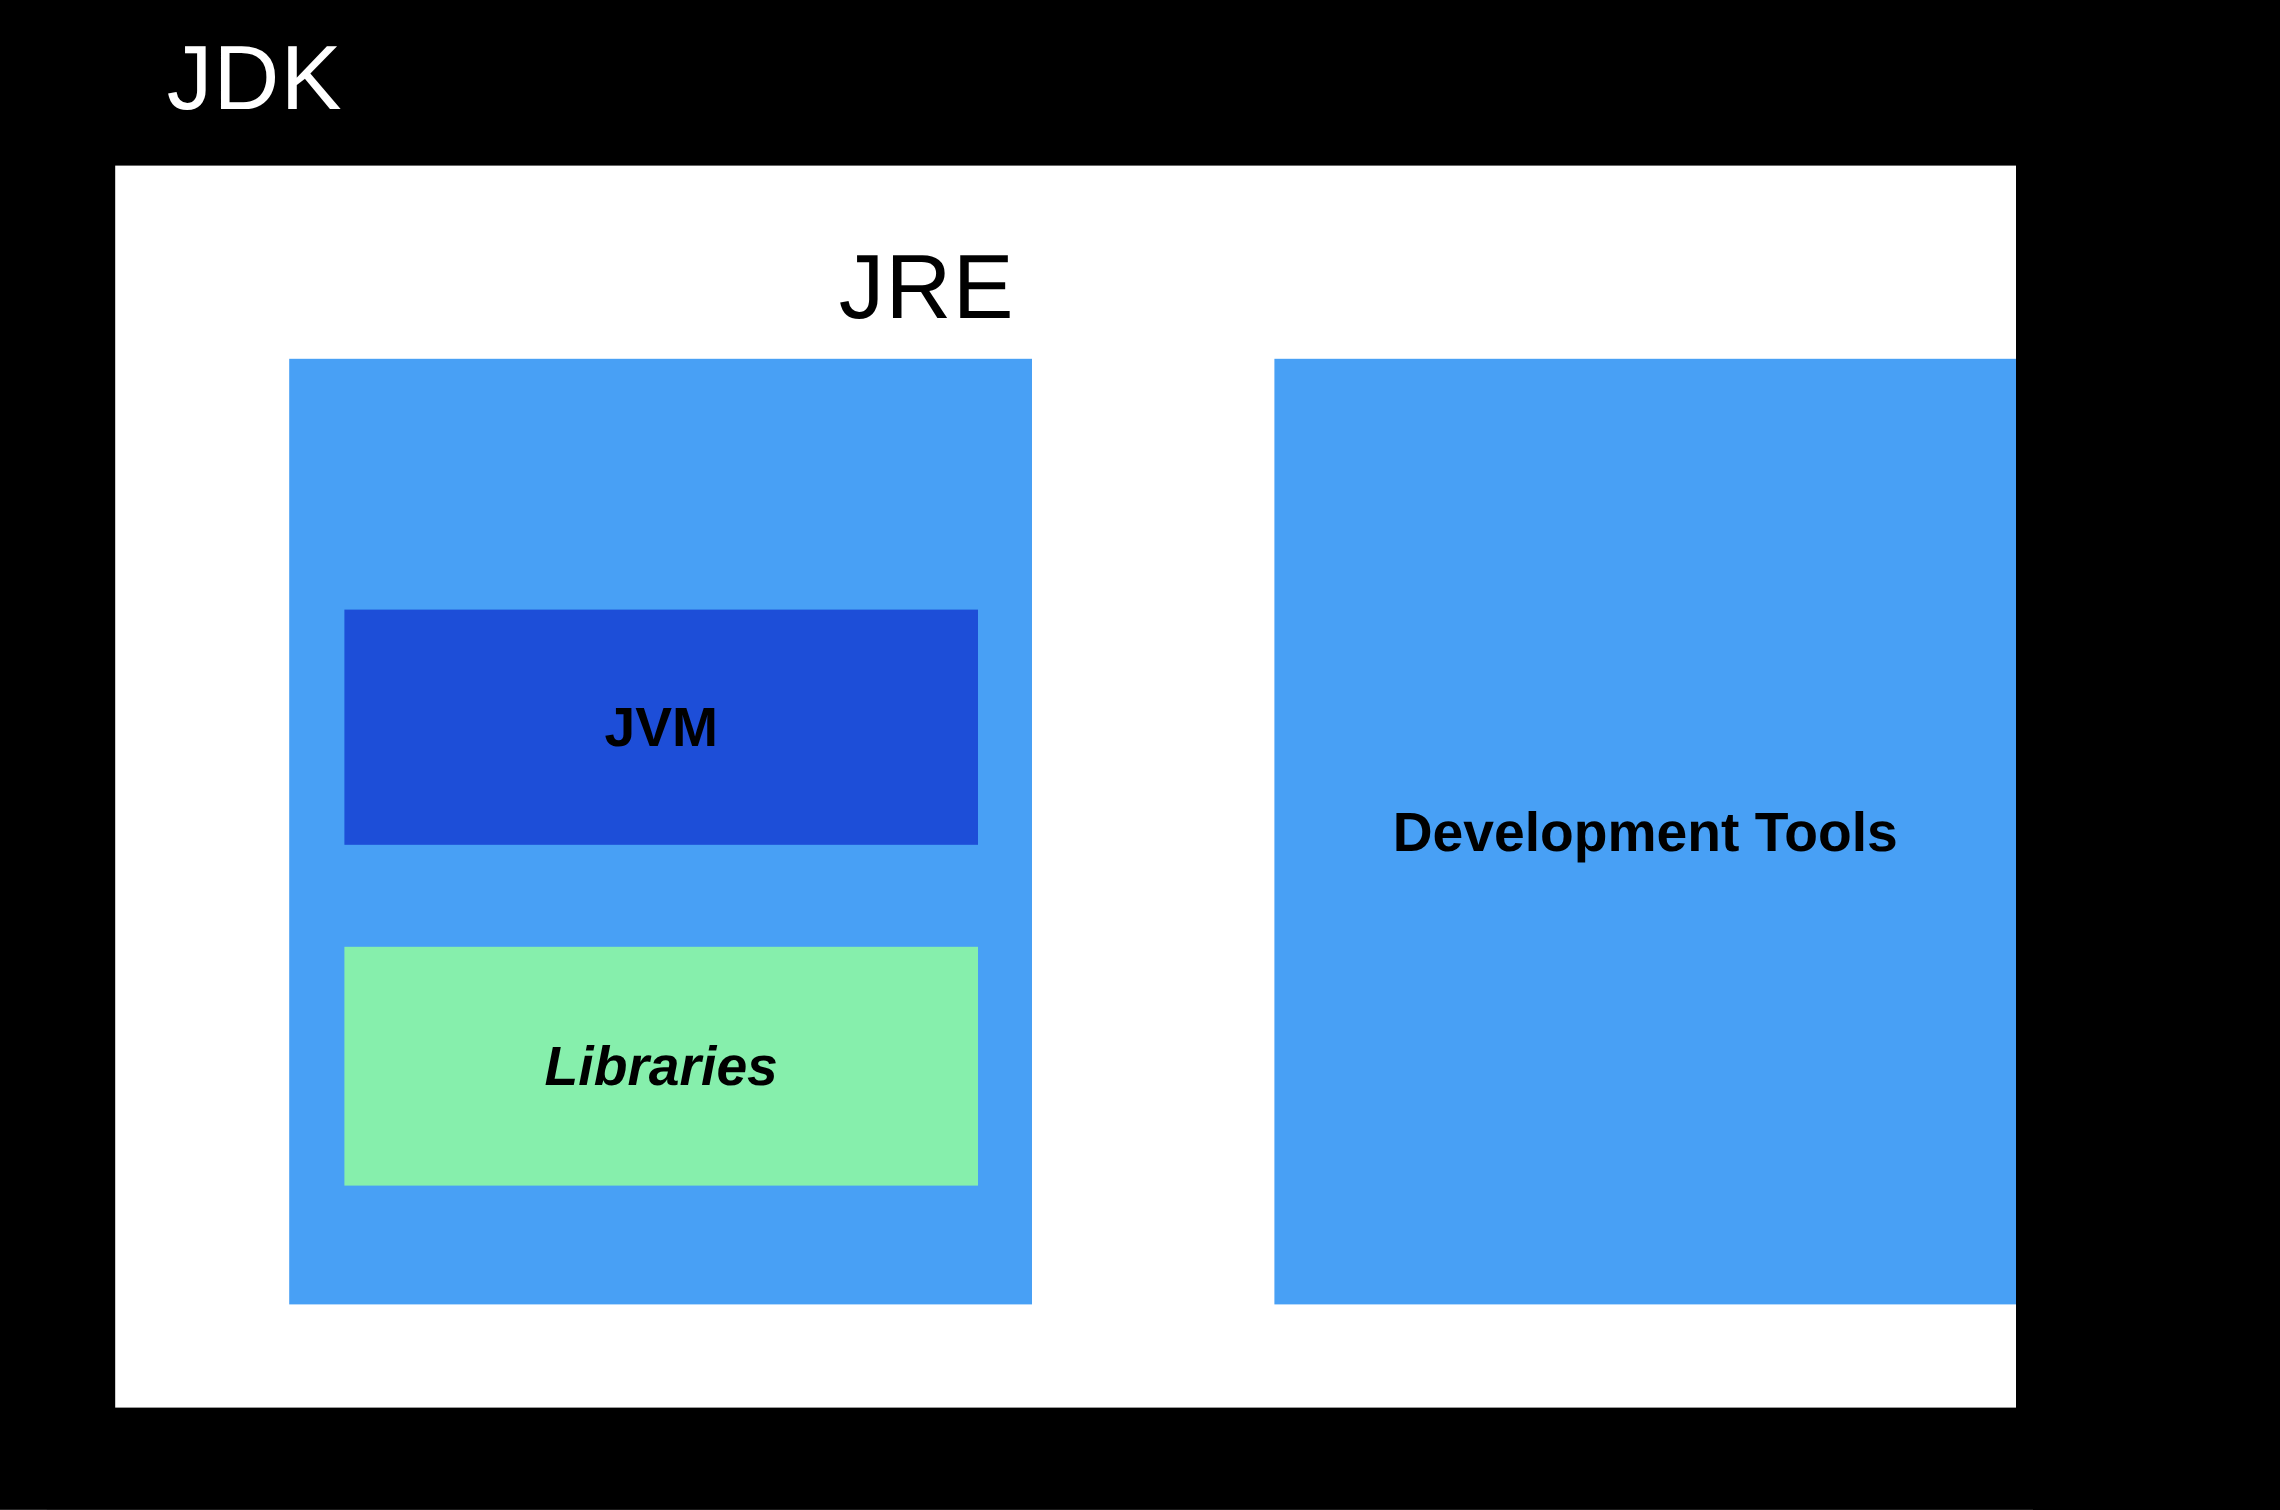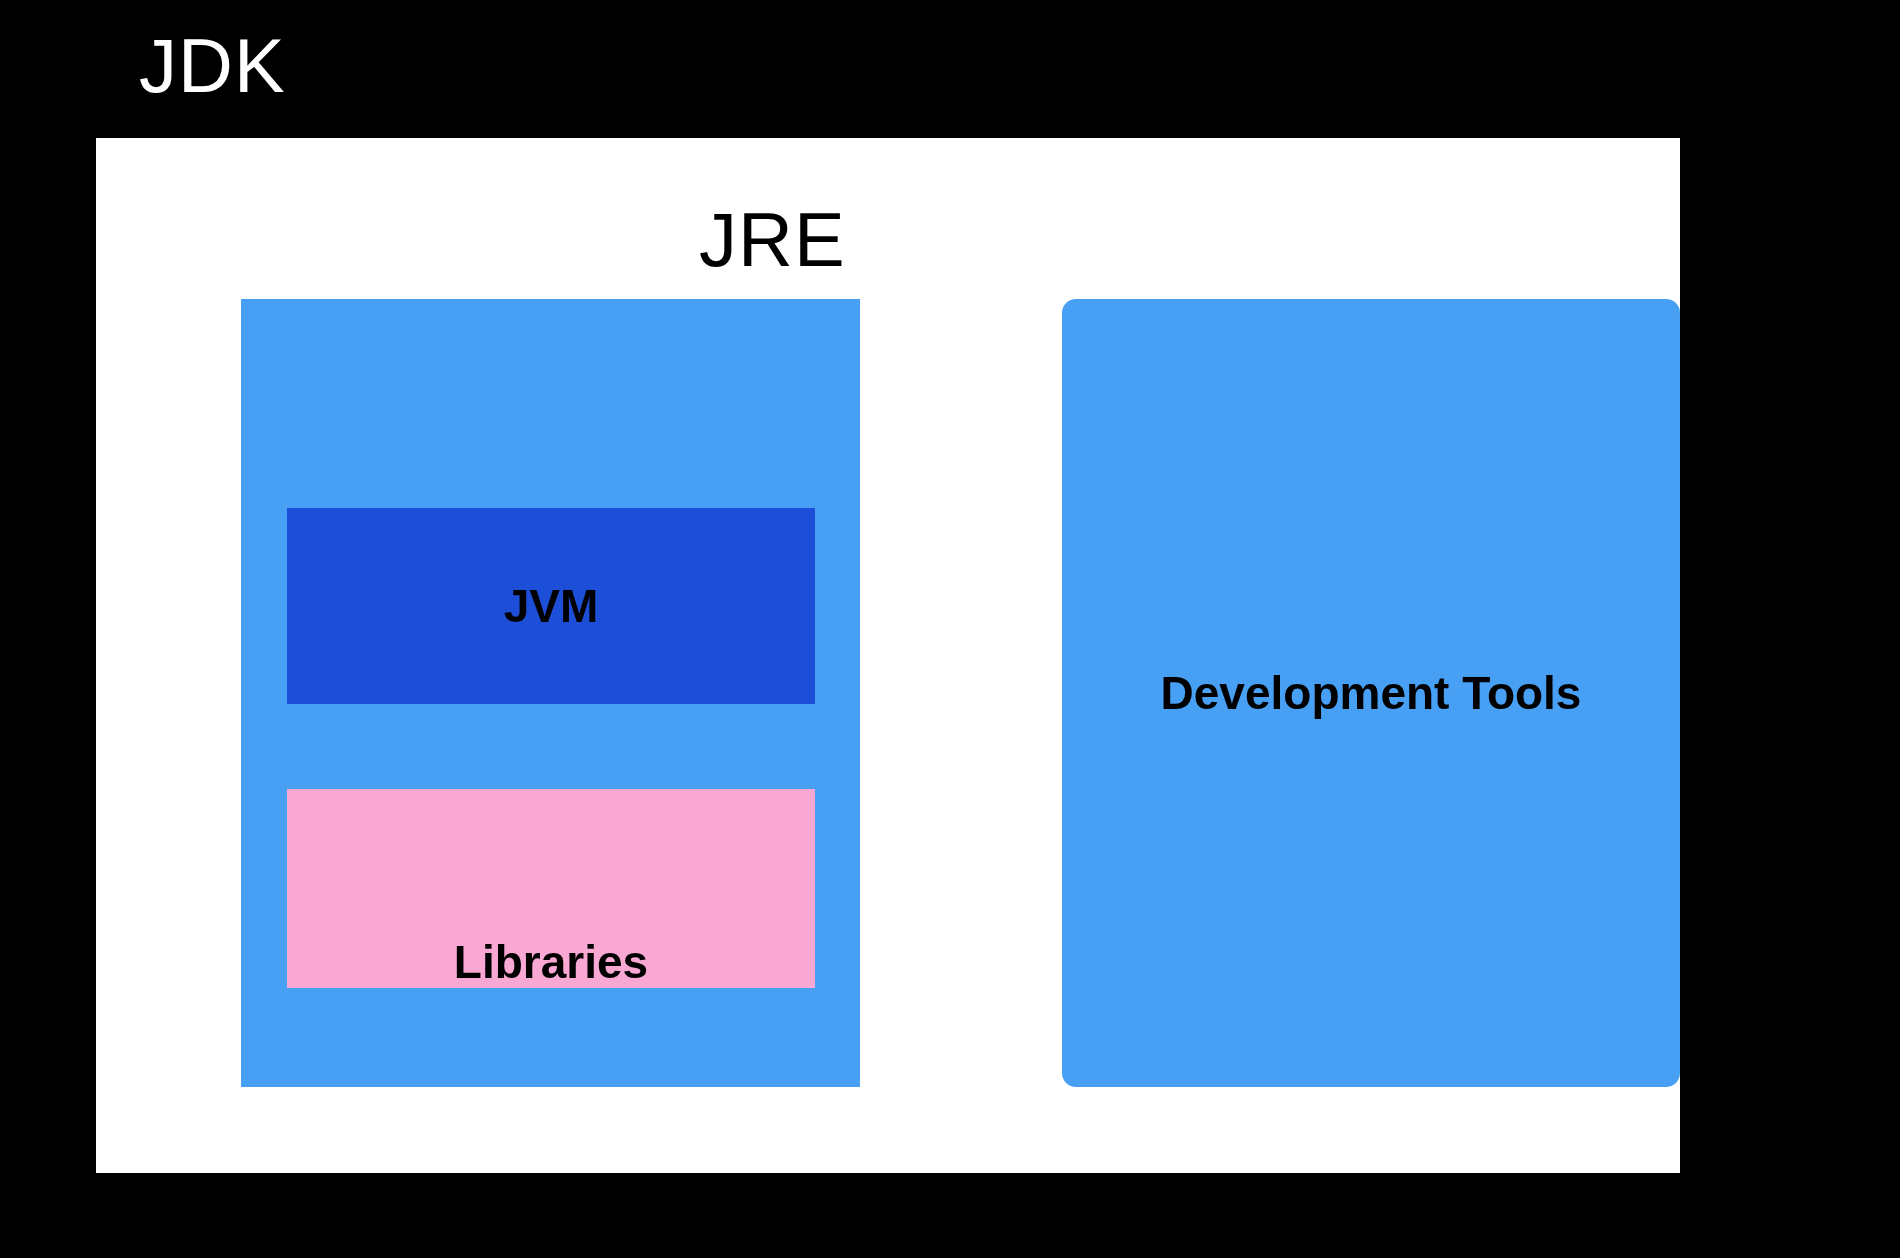--- a/index.html
+++ b/index.html
@@ -62,36 +62,36 @@
     display: flex;
     align-items: center;
     justify-content: center;
   }
   .libraries-box {
     position: absolute;
     left: 46px;    
     top: 490px;    
     width: 528px;
     height: 199px;
-    background: #f9a8d4;
+    background: #86efac;
     display: flex;
-    align-items: flex-end;
+    align-items: center;
     justify-content: center;
+    font-style: italic;
   }
   .devtools-box {
     position: absolute;
     left: 966px;   
     top: 161px;    
     width: 618px;
     height: 788px;
     background: #48A0F5;
     display: flex;
     align-items: center;
     justify-content: center;
-    border-radius: 14px;
   }
   .inner-label {
     font-size: 46px;
     font-weight: 700;
     color: #000000;
     line-height: 1.1;
     white-space: nowrap;
   }
 </style>
 </head>

